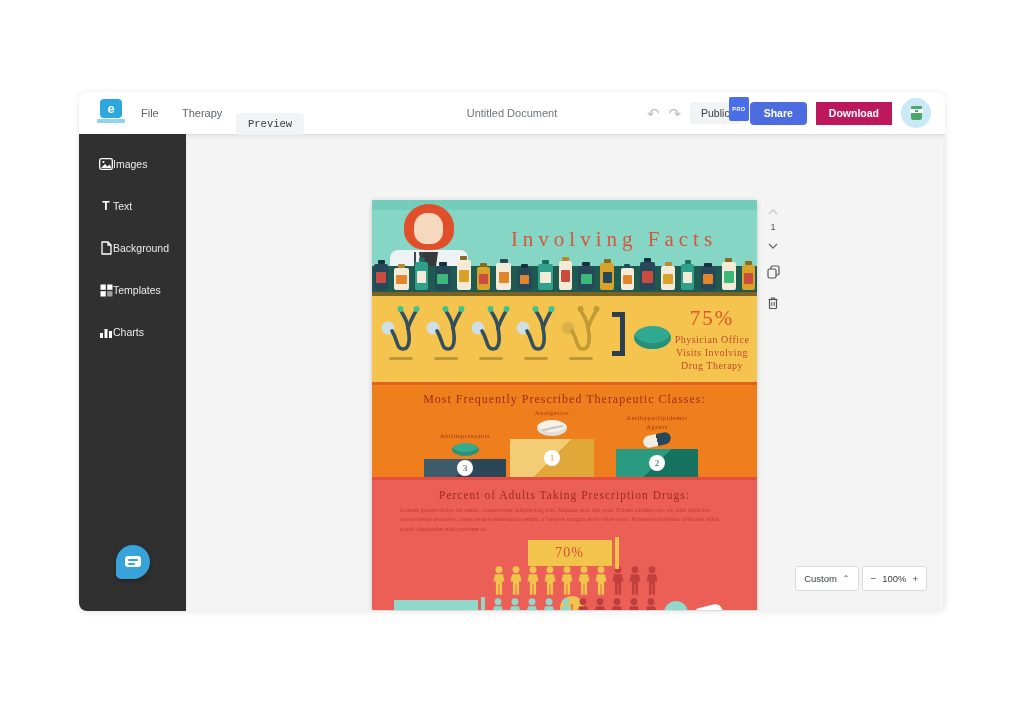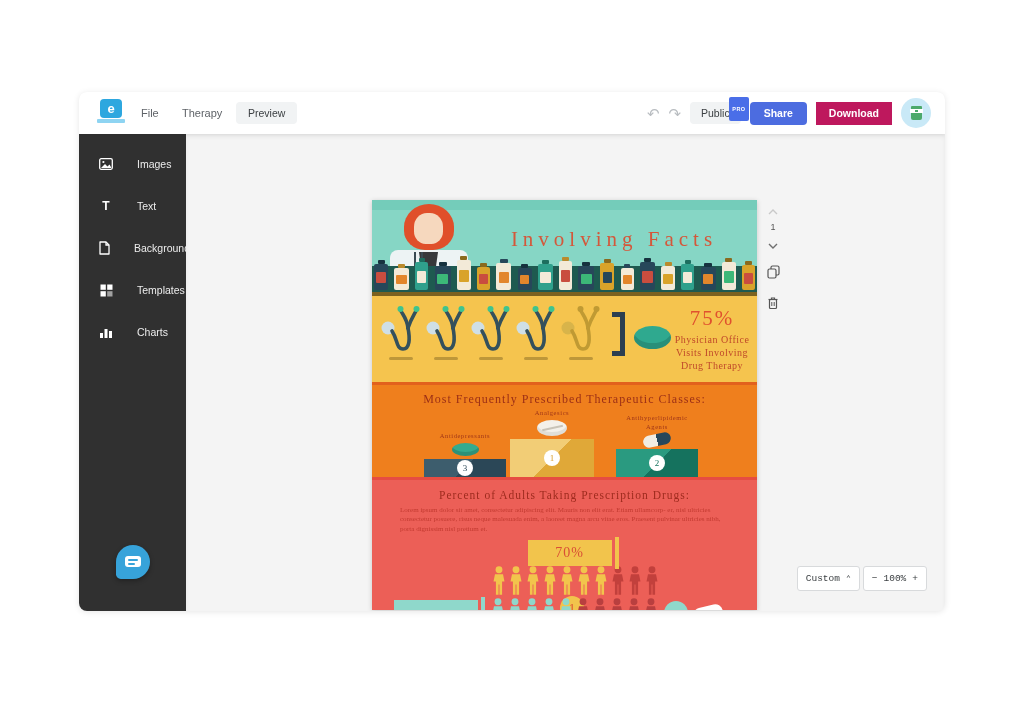--- a/index.html
+++ b/index.html
@@ -7,57 +7,57 @@
 
   .app-window { position:absolute; left:79px; top:92px; width:866px; height:519px; background:#f5f5f5; border-radius:8px; overflow:hidden; box-shadow:0 1px 6px rgba(0,0,0,0.10); }
 
   
   .topbar { position:absolute; left:0; top:0; right:0; height:42px; background:#fff; z-index:5; box-shadow:0 1px 3px rgba(0,0,0,0.06); }
   .logo { position:absolute; left:18px; top:7px; width:28px; text-align:center; }
   .logo-screen { width:22px; height:19px; margin:0 auto; background:#2da7df; border-radius:4px; color:#fff; font-weight:bold; font-size:13px; line-height:19px; }
   .logo-base { width:28px; height:4px; background:#8ed4f2; border-radius:1px; margin-top:1px; }
   .tb-link { position:absolute; top:0; height:42px; line-height:42px; font-size:11px; color:#5f6368; cursor:pointer; }
   .tb-file { left:62px; } .tb-resize { left:103px; }
-  .preview-btn { position:absolute; left:157px; top:10px; height:22px; padding:0 12px; background:#f1f3f4; border-radius:4px; font-size:10.5px; color:#3c4043; line-height:22px; cursor:pointer; }
+  .preview-btn { position:absolute; left:157px; top:21px; height:22px; padding:0 12px; background:#f1f3f4; border-radius:4px; font-size:10.5px; color:#3c4043; line-height:22px; cursor:pointer;font-family:Liberation Mono, monospace; }
   .doc-title { position:absolute; left:50%; top:0; transform:translateX(-50%); height:42px; line-height:42px; font-size:11px; color:#70757a; }
   .tb-right { position:absolute; right:14px; top:0; height:42px; display:flex; align-items:center; gap:9px; }
   .undo-redo { font-size:15px; color:#b9bdc1; cursor:pointer; line-height:1; }
   .public-btn { position:relative; height:22px; padding:0 11px; background:#f1f3f4; border-radius:4px; font-size:10.5px; color:#3c4043; line-height:22px; cursor:pointer; }
   .pro-badge { position:absolute; top:-5px; right:-8px; background:#4a6ee8; color:#fff; font-size:5.5px; font-weight:bold; padding:1px 3px; border-radius:2px; letter-spacing:0.5px; }
   .share-btn { height:23px; padding:0 14px; background:#4c6ce0; border:none; border-radius:4px; color:#fff; font-size:10.5px; font-weight:bold; line-height:23px; cursor:pointer; }
   .download-btn { height:23px; padding:0 13px; background:#be185d; border:none; border-radius:0; color:#fff; font-size:10.5px; font-weight:bold; line-height:23px; cursor:pointer; }
   .avatar { width:30px; height:30px; border-radius:50%; background:#c9e9f7; position:relative; cursor:pointer; }
   .cup { position:absolute; left:10px; top:8px; width:11px; height:14px; background:#4ca96b; border-radius:1px 1px 2px 2px; }
   .cup::before { content:""; position:absolute; left:-1px; top:3px; width:13px; height:4px; background:#fff; }
   .cup::after { content:""; position:absolute; left:4px; top:4px; width:3px; height:2px; background:#4ca96b; }
 
   
   .sidebar { position:absolute; left:0; top:42px; width:107px; bottom:0; background:#303030; padding-top:9px; }
-  .side-item { height:42px; display:flex; align-items:center; padding-left:20px; gap:24px; cursor:pointer; }
+  .side-item { height:42px; display:flex; align-items:center; padding-left:20px; gap:0; cursor:pointer; }
   .side-icon { width:14px; height:14px; display:flex; align-items:center; justify-content:center; color:#fff; font-size:12px; font-weight:bold; }
   .side-label { font-size:10.5px; color:#ececec; }
   .chat-bubble { position:absolute; left:37px; bottom:32px; width:34px; height:34px; background:#37a3da; border-radius:50% 50% 50% 14%; box-shadow:0 2px 5px rgba(0,0,0,0.3); cursor:pointer; }
   .chat-glyph { position:absolute; left:9px; top:11px; width:16px; height:11px; background:#fff; border-radius:3px; }
   .chat-glyph::before { content:""; position:absolute; left:3px; top:3px; width:10px; height:2px; background:#37a3da; border-radius:1px; }
   .chat-glyph::after { content:""; position:absolute; left:3px; top:6.5px; width:7px; height:2px; background:#37a3da; border-radius:1px; }
 
   
   .workspace { position:absolute; left:107px; top:42px; right:0; bottom:0; background:#f4f4f4; box-shadow:inset 0 3px 4px rgba(0,0,0,0.05); }
   .canvas { position:absolute; left:186px; top:66px; width:385px; height:410px; background:#fff; overflow:hidden; box-shadow:0 1px 5px rgba(0,0,0,0.18); cursor:pointer; }
 
   
   .page-controls { position:absolute; left:577px; top:68px; width:20px; display:flex; flex-direction:column; align-items:center; }
   .pc-chev { cursor:pointer; line-height:1; }
   .pc-num { font-size:9px; color:#555; margin:4px 0; }
   .pc-icon { margin-top:13px; cursor:pointer; }
 
   
   .zoom-bar { position:absolute; right:18px; bottom:20px; display:flex; gap:3px; font-size:9.5px; color:#3c4043; }
   .zb-box { background:#fff; border:1px solid #d8dadc; border-radius:3px; height:25px; display:flex; align-items:center; padding:0 8px; gap:6px; }
-  .zb-box span { cursor:pointer;font-family:Liberation Mono, monospace; }
+  .zb-box span { cursor:pointer; }
   .zb-chev { font-size:8px; }
 
   
   .ig { position:absolute; inset:0; font-family:"Liberation Serif", serif; }
   .ig-header { position:relative; height:96px; background:linear-gradient(#74ccba 0 10px, #86d6c5 10px); overflow:hidden; }
   .ig-title { position:absolute; left:105px; right:6px; top:27px; text-align:center; font-size:21px; color:#d4573a; letter-spacing:5px; white-space:nowrap; }
   .doctor { position:absolute; left:16px; top:4px; width:84px; height:92px; }
   .doc-hair { position:absolute; left:16px; top:0; width:50px; height:46px; background:#e04f2a; border-radius:50% 50% 42% 42%; }
   .doc-face { position:absolute; left:26px; top:9px; width:29px; height:31px; background:#f6d8be; border-radius:45% 45% 40% 40%; }
   .doc-coat { position:absolute; left:2px; top:46px; width:78px; height:50px; background:#edf3f4; border-radius:8px 8px 0 0; }
@@ -125,20 +125,21 @@
 <div class="app-window">
 
   <div class="topbar">
     <div class="logo">
       <div class="logo-screen">e</div>
       <div class="logo-base"></div>
     </div>
     <div class="tb-link tb-file">File</div>
     <div class="tb-link tb-resize">Therapy</div>
     <div class="preview-btn">Preview</div>
+    <div class="doc-title">Untitled Document</div>
     <div class="tb-right">
       <span class="undo-redo">↶</span>
       <span class="undo-redo">↷</span>
       <div class="public-btn">
         <span>Public</span>
         <span class="pro-badge">PRO</span>
       </div>
       <button class="share-btn">Share</button>
       <button class="download-btn">Download</button>
       <div class="avatar">

